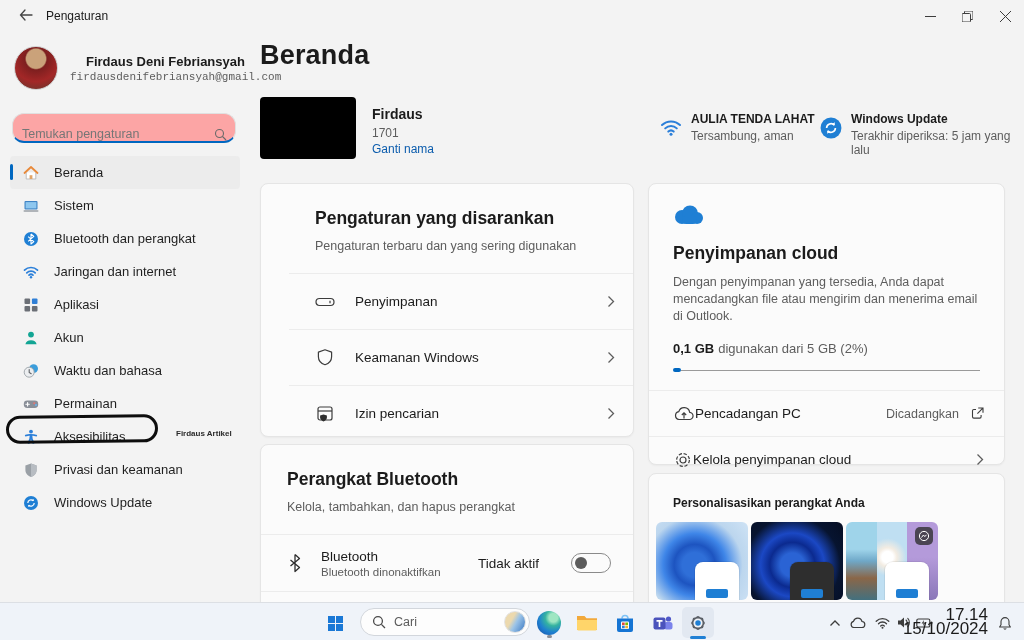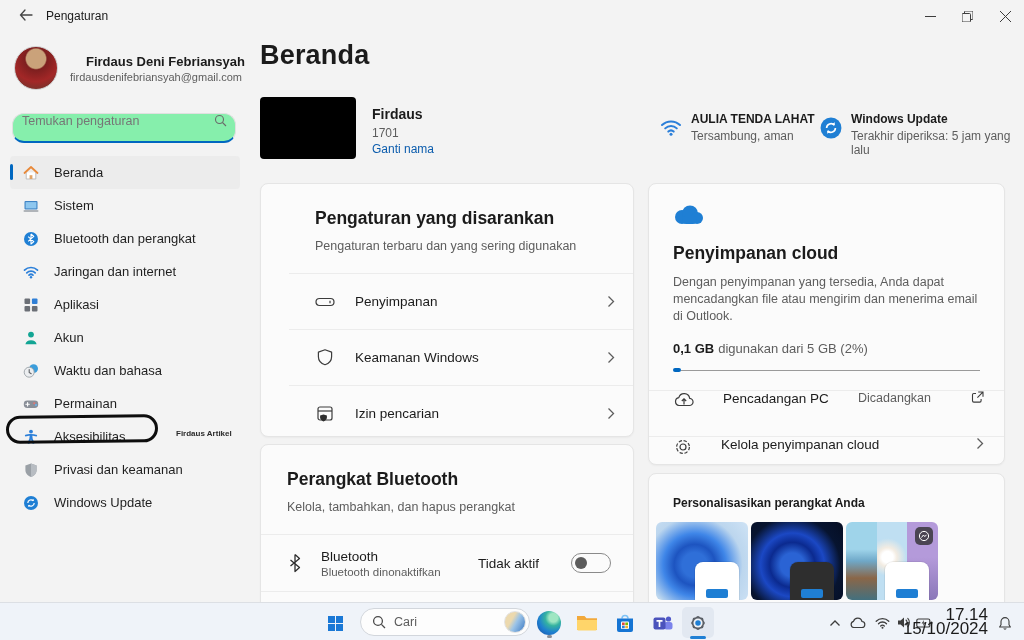--- a/index.html
+++ b/index.html
@@ -12,22 +12,22 @@
   .back-btn { position:absolute; left:14px; top:6px; width:24px; height:20px; color:#444; font-size:14px; text-align:center; line-height:20px; }
   .tb-title { position:absolute; left:46px; top:9px; font-size:12px; color:#1b1b1b; }
   .win-btn { position:absolute; top:0; width:46px; height:32px; display:flex; align-items:center; justify-content:center; color:#3c3c3c; }
   .wb-min { left:907px; } .wb-restore { left:944px; } .wb-close { left:982px; }
 
   
   .sidebar { position:absolute; left:0; top:32px; width:250px; bottom:38px; }
   .profile { position:absolute; left:14px; top:14px; display:flex; gap:12px; align-items:center; }
   .avatar { width:44px; height:44px; border-radius:50%; background:radial-gradient(circle at 50% 28%, #caa27a 0 26%, #7d1f1f 30%, #a32727 62%, #5d3a2e 100%); border:1px solid #d0d0d0; }
   .p-name { font-size:13px; font-weight:bold;padding-left:16px; }
-  .p-email { font-size:11px; color:#5d5d5d; margin-top:2px; }
-  .search-box { position:absolute; left:12px; top:81px; width:224px; height:30px; background:#86efac; border:1px solid #e0e0e0; border-bottom:2px solid #0067c0; border-radius:12px; display:flex; align-items:flex-start; padding:0 8px 0 9px; }
+  .p-email { font-size:11px; color:#5d5d5d; margin-top:2px;font-family:Liberation Mono, monospace; }
+  .search-box { position:absolute; left:12px; top:81px; width:224px; height:30px; background:#fca5a5; border:1px solid #e0e0e0; border-bottom:2px solid #0067c0; border-radius:12px; display:flex; align-items:flex-end; padding:0 8px 0 9px; }
   .search-box input { border:none; outline:none; flex:1; font-size:12.5px; color:#333; font-family:"Liberation Sans", sans-serif; background:transparent; }
   .search-box input::placeholder { color:#767676; }
   .nav { position:absolute; left:10px; top:124px; width:230px; }
   .nav-item { position:relative; height:33px; display:flex; align-items:center; gap:15px; padding-left:13px; border-radius:4px; font-size:13px; color:#1f1f1f; }
   .nav-item.selected { background:#ececec; }
   .nav-item.selected::before { content:""; position:absolute; left:0; top:8px; width:3px; height:16px; border-radius:2px; background:#0067c0; }
   .nav-item .ico { width:16px; height:16px; flex:none; }
   .annotation-ellipse { position:absolute; left:6px; top:383px; width:152px; height:28px; border:3px solid #0d0d0d; border-radius:15px; transform:rotate(-0.6deg); pointer-events:none; }
   .annotation-label { position:absolute; left:176px; top:397px; font-size:8px; font-weight:bold; color:#2a2a2a; }
 
@@ -65,21 +65,21 @@
   .toggle { width:40px; height:20px; border:1px solid #8a8a8a; border-radius:10px; position:relative; background:#fbfbfb; }
   .toggle .knob { position:absolute; left:3px; top:3px; width:12px; height:12px; border-radius:50%; background:#5c5c5c; }
 
   .cloud-desc { font-size:12.5px; color:#5d5d5d; line-height:17px; margin-top:10px; width:312px; }
   .usage { margin-top:16px; font-size:13px; }
   .usage b { color:#1b1b1b; }
   .usage span.rest { color:#5d5d5d; margin-left:4px; }
   .progress { margin-top:12px; display:flex; align-items:center; height:4px; }
   .progress .fill { width:8px; height:4px; border-radius:2px; background:#0067c0; }
   .progress .rail { flex:1; height:1px; background:#9a9a9a; }
-  .crow { display:flex; align-items:flex-start; height:45px; padding:0 20px 0 24px; gap:28px; }
+  .crow { display:flex; align-items:center; height:45px; padding:0 20px 0 24px; gap:0; }
   .crow .lbl { font-size:13.5px; flex:1; }
   .crow .val { font-size:12.5px; color:#5d5d5d; margin-right:12px; }
 
   .thumbs { display:flex; gap:3px; padding:12px 0 0 7px; }
   .thumb { position:relative; width:92px; height:78px; border-radius:6px; overflow:hidden; flex:none; }
   .thumb-light { background:radial-gradient(circle at 42% 55%, #2f6fd8 0 18%, #1d54c0 30%, #3f86e8 46%, #bcd6ee 70%, #cfe3f5 100%); }
   .thumb-dark  { background:radial-gradient(circle at 45% 55%, #2a63d4 0 18%, #0b2a8f 34%, #1b48c4 48%, #071430 72%, #050d22 100%); }
   .strip { position:absolute; top:0; bottom:0; width:33.4%; }
   .s1 { left:0; background:linear-gradient(180deg,#9fd4ea 0 35%,#6fa8c8 50%,#8a6648 72%,#43707e 100%); }
   .s2 { left:33.3%; background:radial-gradient(circle at 35% 45%, #fff 0 12%, #f3ece2 20%, #bfdff2 40%), #bfdff2; }

